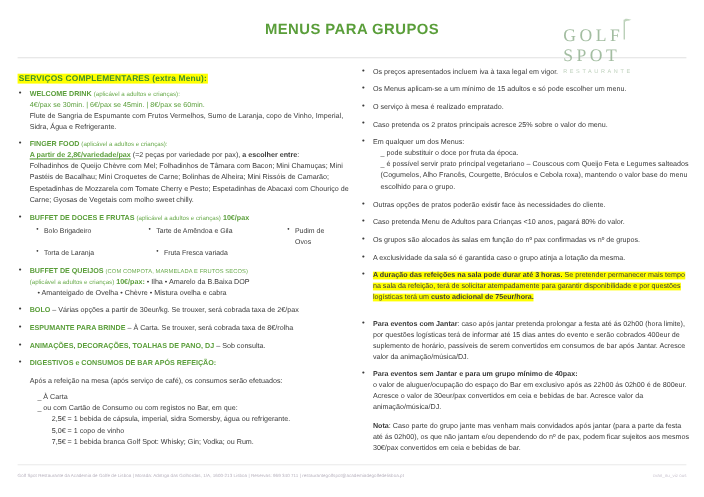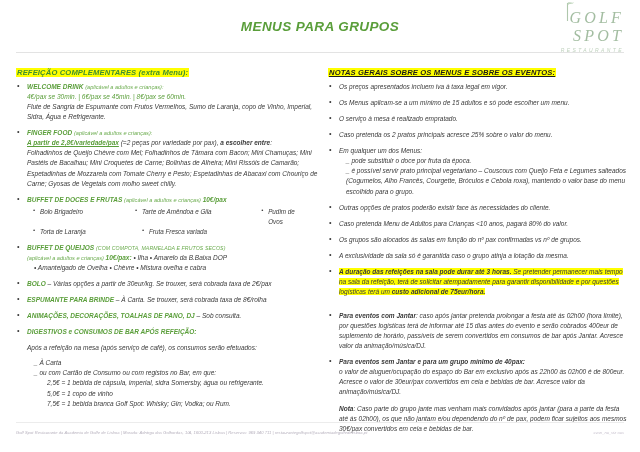--- a/index.html
+++ b/index.html
@@ -14,44 +14,43 @@
     color: #262626;
     position: relative;
     overflow: hidden;
   }
   .page {
     width: 640px;
     height: 452px;
     position: relative;
     box-sizing: border-box;
     padding: 0;
-    font-style: italic;
   }
 
   
   .header {
     position: relative;
     height: 52px;
     display: flex;
     align-items: center;
     justify-content: center;
   }
   .doc-title {
     color: #5a9e3a;
     font-size: 13.5px;
     font-weight: bold;
     letter-spacing: 0.4px;
     text-align: center;
   }
   .logo {
     position: absolute;
     right: 16px;
-    top: 9px;
+    top: 24px;
     width: 112px;
-    text-align: right;
+    text-align: left;
     opacity: 0.92;
   }
   .logo-word {
     font-size: 16px;
     letter-spacing: 3.2px;
     color: #9cb89a;
     font-family: "Liberation Serif", serif;
     font-weight: normal;
     position: relative;
     display: inline-block;
@@ -225,21 +224,21 @@
         <path d="M6.8 2.6 C9.5 1.2 11.5 3.6 13 2.2 C11.8 4.6 9.2 3.0 6.8 5.0 Z" fill="#bcd3b9"></path>
       </svg>
       <div class="logo-sub">RESTAURANTE</div>
     </div>
   </div>
   <div class="rule"></div>
 
   <div class="columns">
 
     <div class="col-left">
-      <div class="sec-head">REFEIÇÃO COMPLEMENTARES (extra Menu):</div>
+      <div class="sec-head">SERVIÇOS COMPLEMENTARES (extra Menu):</div>
 
       <ul class="bul">
 
         <li>
           <span class="g">WELCOME DRINK</span>
           <span class="g-sm">(aplicável a adultos e crianças):</span><br>
           <span class="g-n">4€/pax se 30min.  |  6€/pax se 45min.  |  8€/pax se 60min.</span><br>
           <span>Flute de Sangria de Espumante com Frutos Vermelhos, Sumo de Laranja, copo de Vinho, Imperial, Sidra, Água e Refrigerante.</span>
         </li>
 
@@ -307,21 +306,20 @@
         <div class="para">Após a refeição na mesa (após serviço de café), os consumos serão efetuados:</div>
         <span class="indent1">_ À Carta</span>
         <span class="indent1">_ ou com Cartão de Consumo ou com registos no Bar, em que:</span>
         <span class="indent3">2,5€ = 1 bebida de cápsula, imperial, sidra Somersby, água ou refrigerante.</span>
         <span class="indent3">5,0€ = 1 copo de vinho</span>
         <span class="indent3">7,5€ = 1 bebida branca Golf Spot: Whisky; Gin; Vodka; ou Rum.</span>
       </div>
     </div>
 
     <div class="col-right">
-      <div class="sec-head dark">NOTAS GERAIS SOBRE OS MENUS E SOBRE OS EVENTOS:</div>
 
       <ul class="bul">
         <li>Os preços apresentados incluem iva à taxa legal em vigor.</li>
         <li>Os Menus aplicam-se a um mínimo de 15 adultos e só pode escolher um menu.</li>
         <li>O serviço à mesa é realizado empratado.</li>
         <li>Caso pretenda os 2 pratos principais acresce 25% sobre o valor do menu.</li>
         <li>
           <span>Em qualquer um dos Menus:</span>
           <span class="indent1">_ pode substituir o doce por fruta da época.</span>
           <span class="indent1">_ é possível servir prato principal vegetariano – Couscous com Queijo Feta e Legumes salteados (Cogumelos, Alho Francês, Courgette, Bróculos e Cebola roxa), mantendo o valor base do menu escolhido para o grupo.</span>

